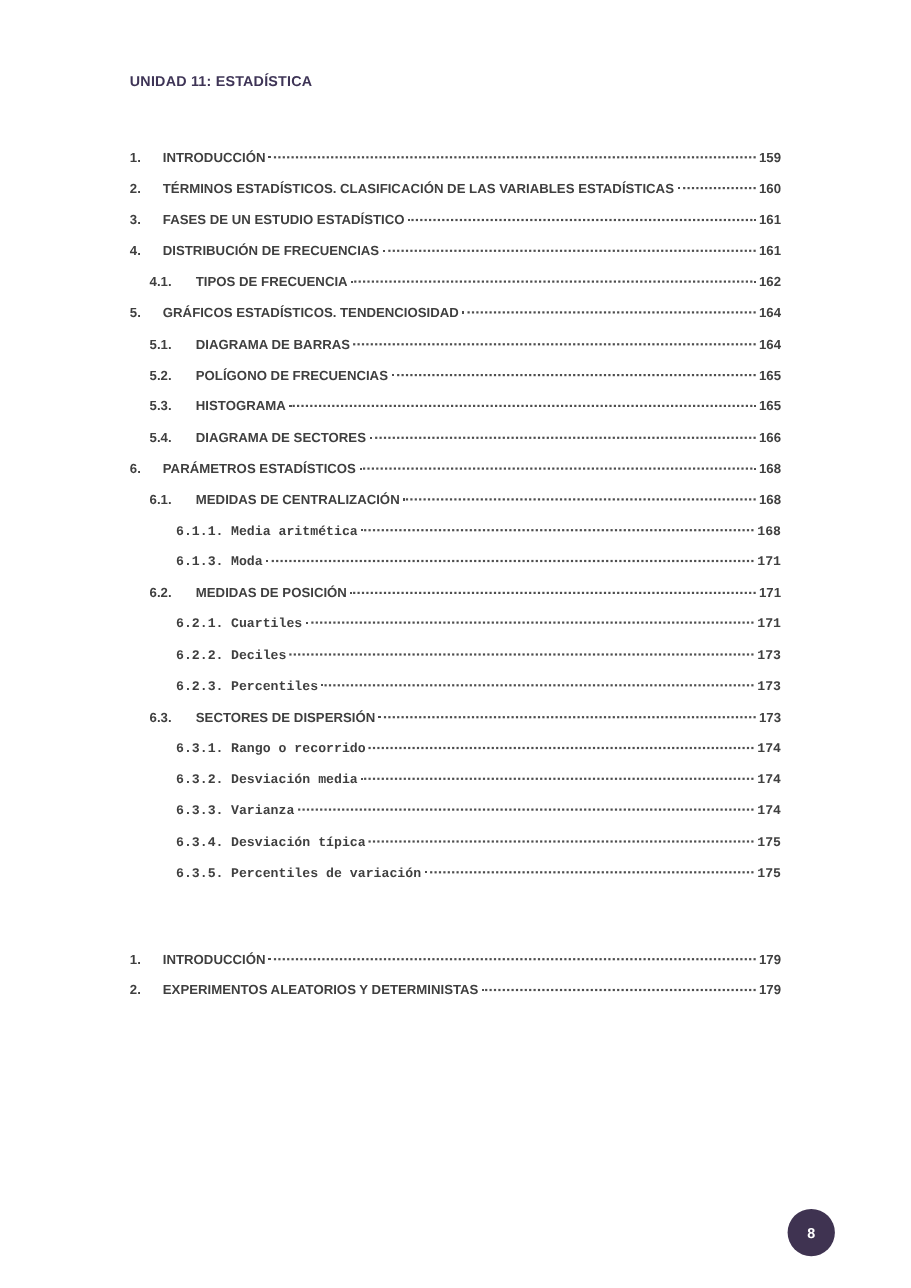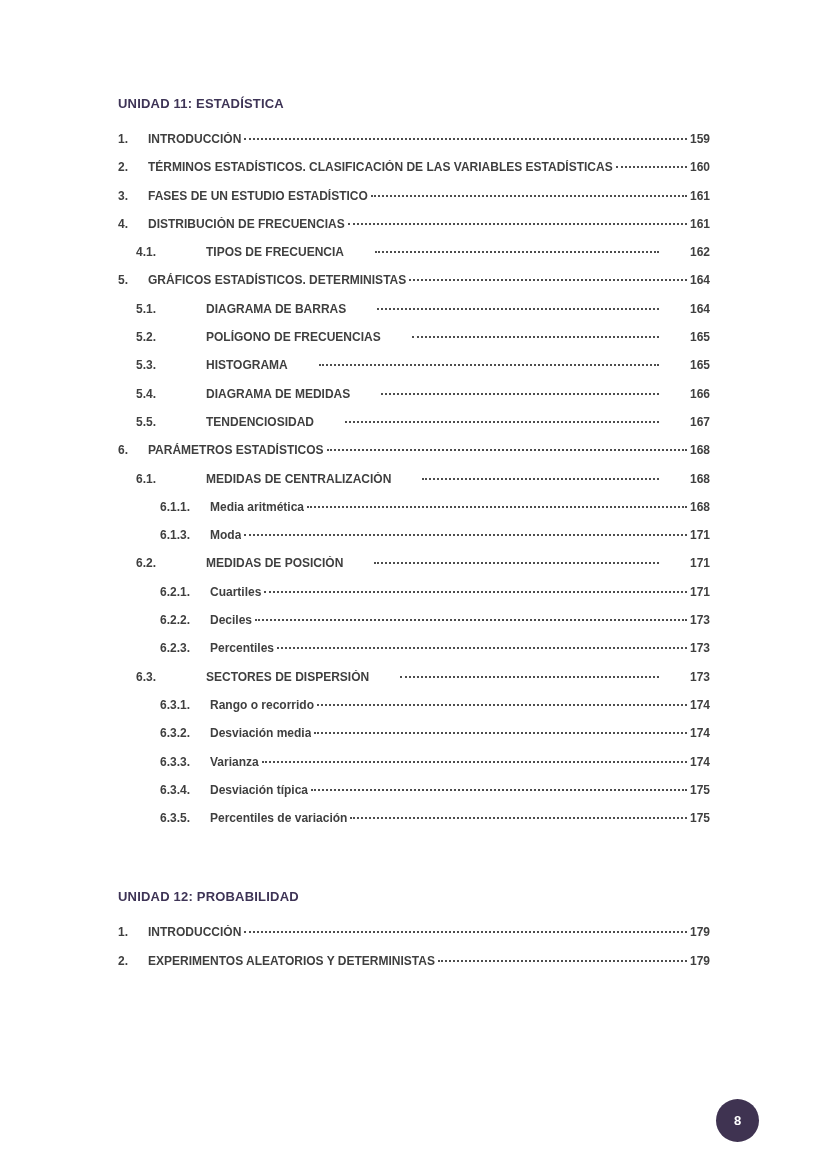--- a/index.html
+++ b/index.html
@@ -7,21 +7,21 @@
   body {
     width: 828px;
     height: 1171px;
     position: relative;
     font-family: "Liberation Sans", "DejaVu Sans", sans-serif;
     overflow: hidden;
   }
   .page {
     position: absolute;
     inset: 0;
-    padding: 96px 118px 0 118px;
+    padding: 66px 118px 0 118px;
     background: #ffffff;
   }
   .toc-section + .toc-section { margin-top: 50px; }
   .section-heading {
     color: #3e3456;
     font-size: 13px;
     font-weight: bold;
     letter-spacing: 0.2px;
     margin-bottom: 21px;
   }
@@ -33,28 +33,29 @@
     font-weight: bold;
     color: #3f3f3f;
     cursor: pointer;
   }
   .toc-row .num {
     flex: 0 0 auto;
     white-space: nowrap;
   }
   .toc-row.level-1 { padding-left: 0; }
   .toc-row.level-1 .num { width: 30px; }
-  .toc-row.level-2 { padding-left: 18px; gap: 28px; }
+  .toc-row.level-2 { padding-left: 18px; }
   .toc-row.level-2 .num { width: 42px; }
-  .toc-row.level-3 { padding-left: 42px; }
+  .toc-row.level-3 { padding-left: 42px; font-family: Liberation Mono, monospace; }
   .toc-row.level-3 .num { width: 50px; }
   .toc-row .label {
     flex: 0 1 auto;
     white-space: nowrap;
     overflow: hidden;
+    margin-top: 34px;
   }
   .toc-row .leader {
     flex: 1 1 aupx;
     flex-grow: 1;
     flex-shrink: 1;
     min-width: 6px;
     border-bottom: 2px dotted #4d4d4d;
     margin: 0 3px;
     transform: translateY(-3px);
   }
@@ -117,21 +118,21 @@
   <div class="toc-row level-2">
     <span class="num">4.1.</span>
     <span class="label">TIPOS DE FRECUENCIA</span>
     <span class="leader"></span>
     <span class="pagenum">162</span>
   </div>
 
 
   <div class="toc-row level-1">
     <span class="num">5.</span>
-    <span class="label">GRÁFICOS ESTADÍSTICOS. DETERMINISTAS</span>
+    <span class="label">GRÁFICOS ESTADÍSTICOS. TENDENCIOSIDAD</span>
     <span class="leader"></span>
     <span class="pagenum">164</span>
   </div>
 
   <div class="toc-row level-2">
     <span class="num">5.1.</span>
     <span class="label">DIAGRAMA DE BARRAS</span>
     <span class="leader"></span>
     <span class="pagenum">164</span>
   </div>
@@ -145,31 +146,25 @@
 
   <div class="toc-row level-2">
     <span class="num">5.3.</span>
     <span class="label">HISTOGRAMA</span>
     <span class="leader"></span>
     <span class="pagenum">165</span>
   </div>
 
   <div class="toc-row level-2">
     <span class="num">5.4.</span>
-    <span class="label">DIAGRAMA DE MEDIDAS</span>
+    <span class="label">DIAGRAMA DE SECTORES</span>
     <span class="leader"></span>
     <span class="pagenum">166</span>
   </div>
 
-  <div class="toc-row level-2">
-    <span class="num">5.5.</span>
-    <span class="label">TENDENCIOSIDAD</span>
-    <span class="leader"></span>
-    <span class="pagenum">167</span>
-  </div>
 
   <div class="toc-row level-1">
     <span class="num">6.</span>
     <span class="label">PARÁMETROS ESTADÍSTICOS</span>
     <span class="leader"></span>
     <span class="pagenum">168</span>
   </div>
 
   <div class="toc-row level-2">
     <span class="num">6.1.</span>
@@ -259,21 +254,20 @@
   <div class="toc-row level-3">
     <span class="num">6.3.5.</span>
     <span class="label">Percentiles de variación</span>
     <span class="leader"></span>
     <span class="pagenum">175</span>
   </div>
 </div>
   </div>
 
   <div class="toc-section">
-    <div class="section-heading">UNIDAD 12: PROBABILIDAD</div>
     <div class="section-entries">
   <div class="toc-row level-1">
     <span class="num">1.</span>
     <span class="label">INTRODUCCIÓN</span>
     <span class="leader"></span>
     <span class="pagenum">179</span>
   </div>
 
   <div class="toc-row level-1">
     <span class="num">2.</span>

